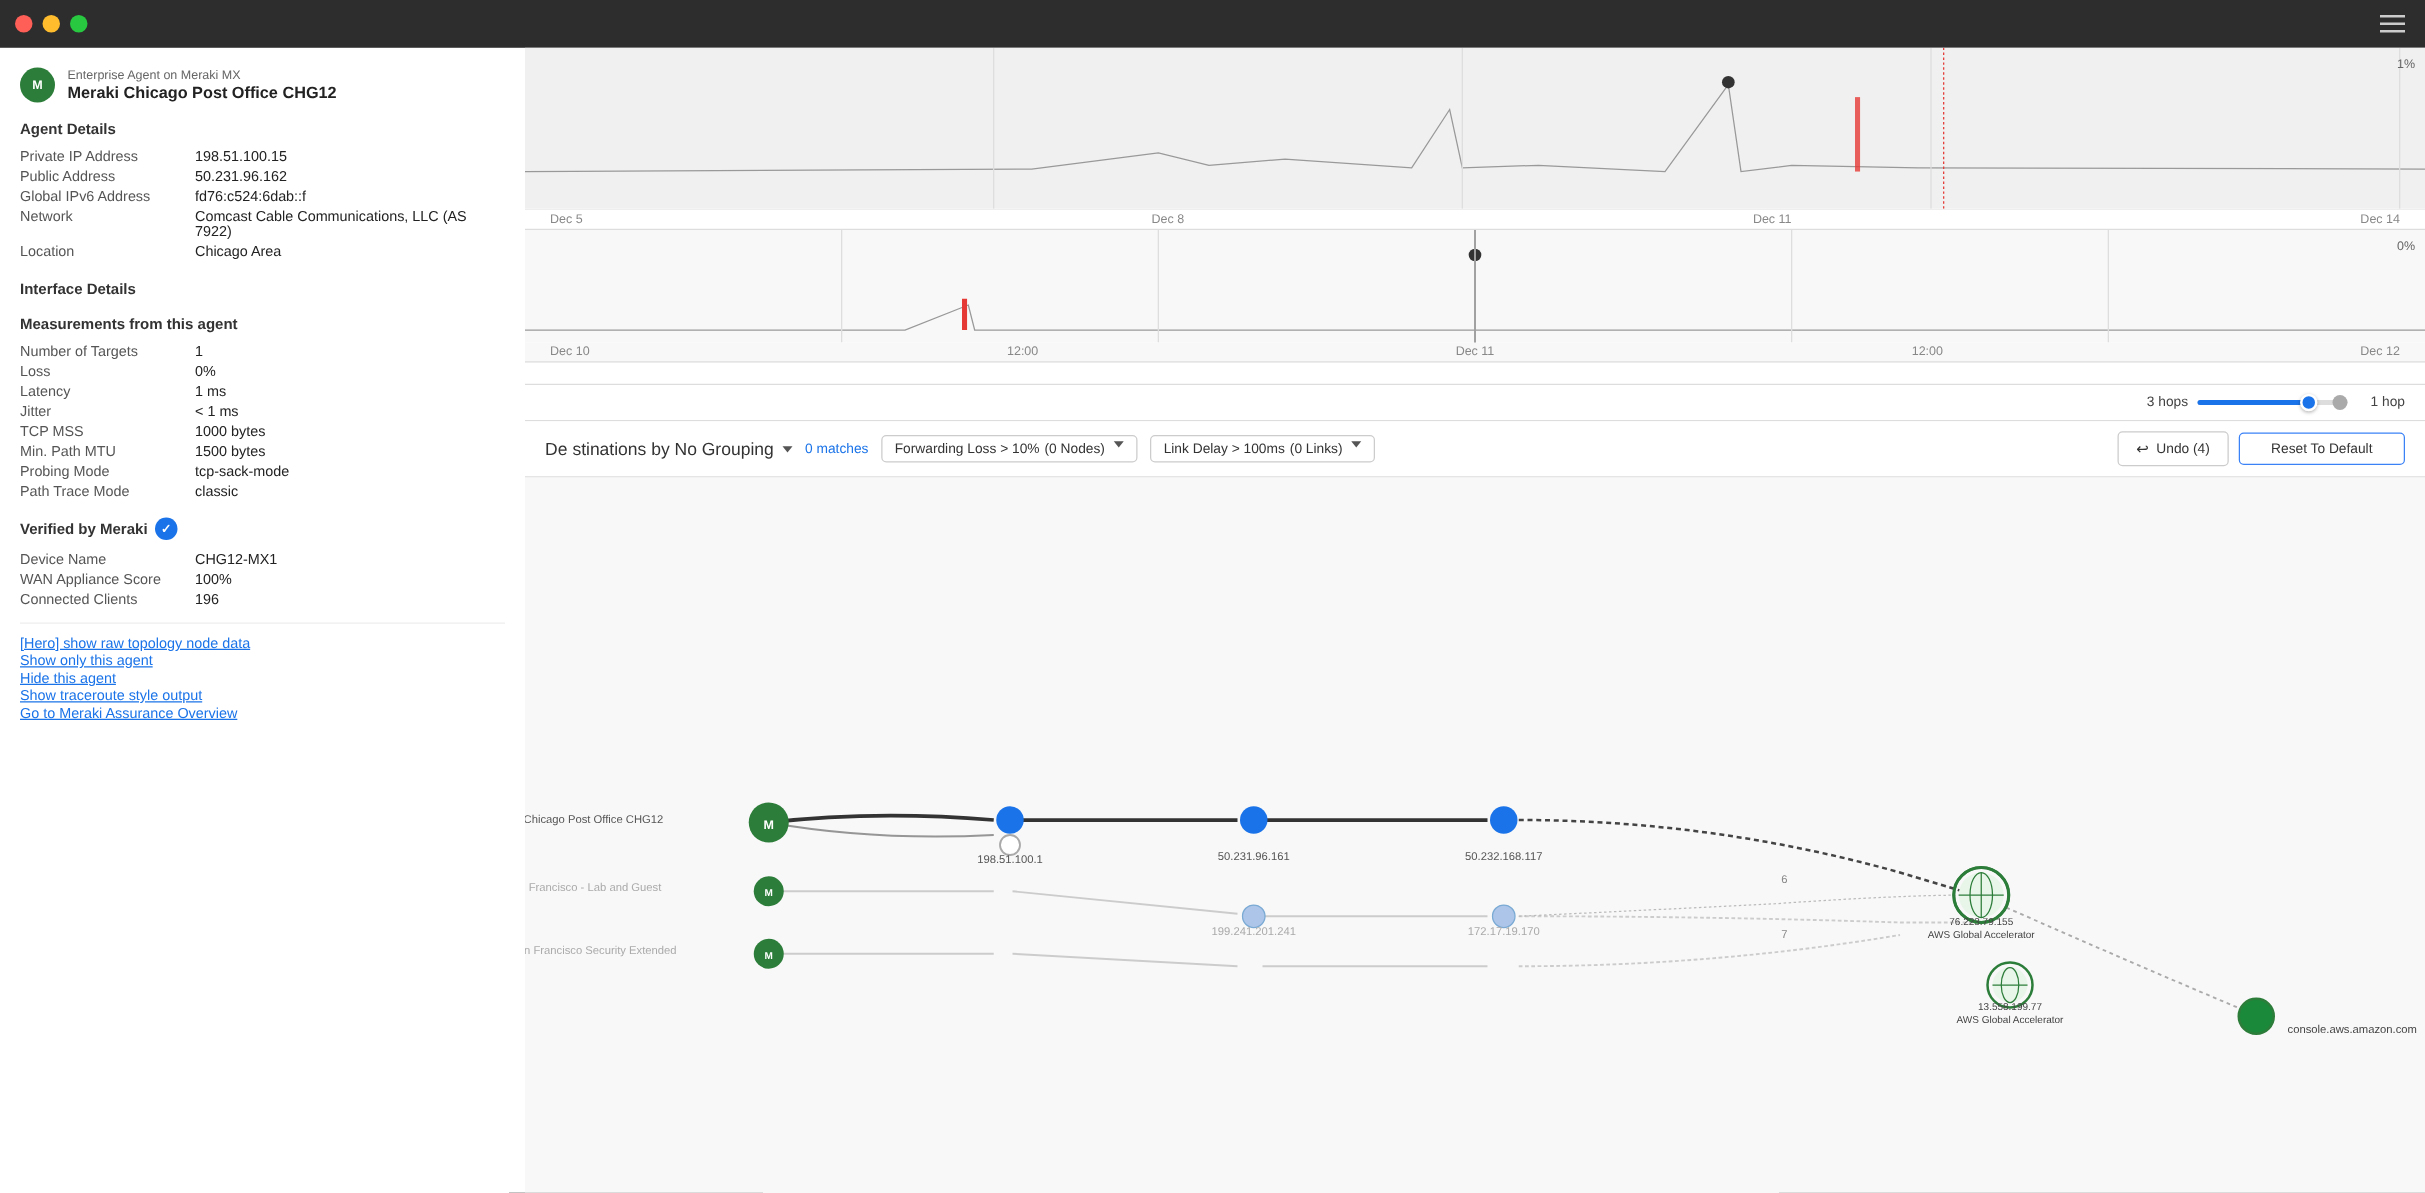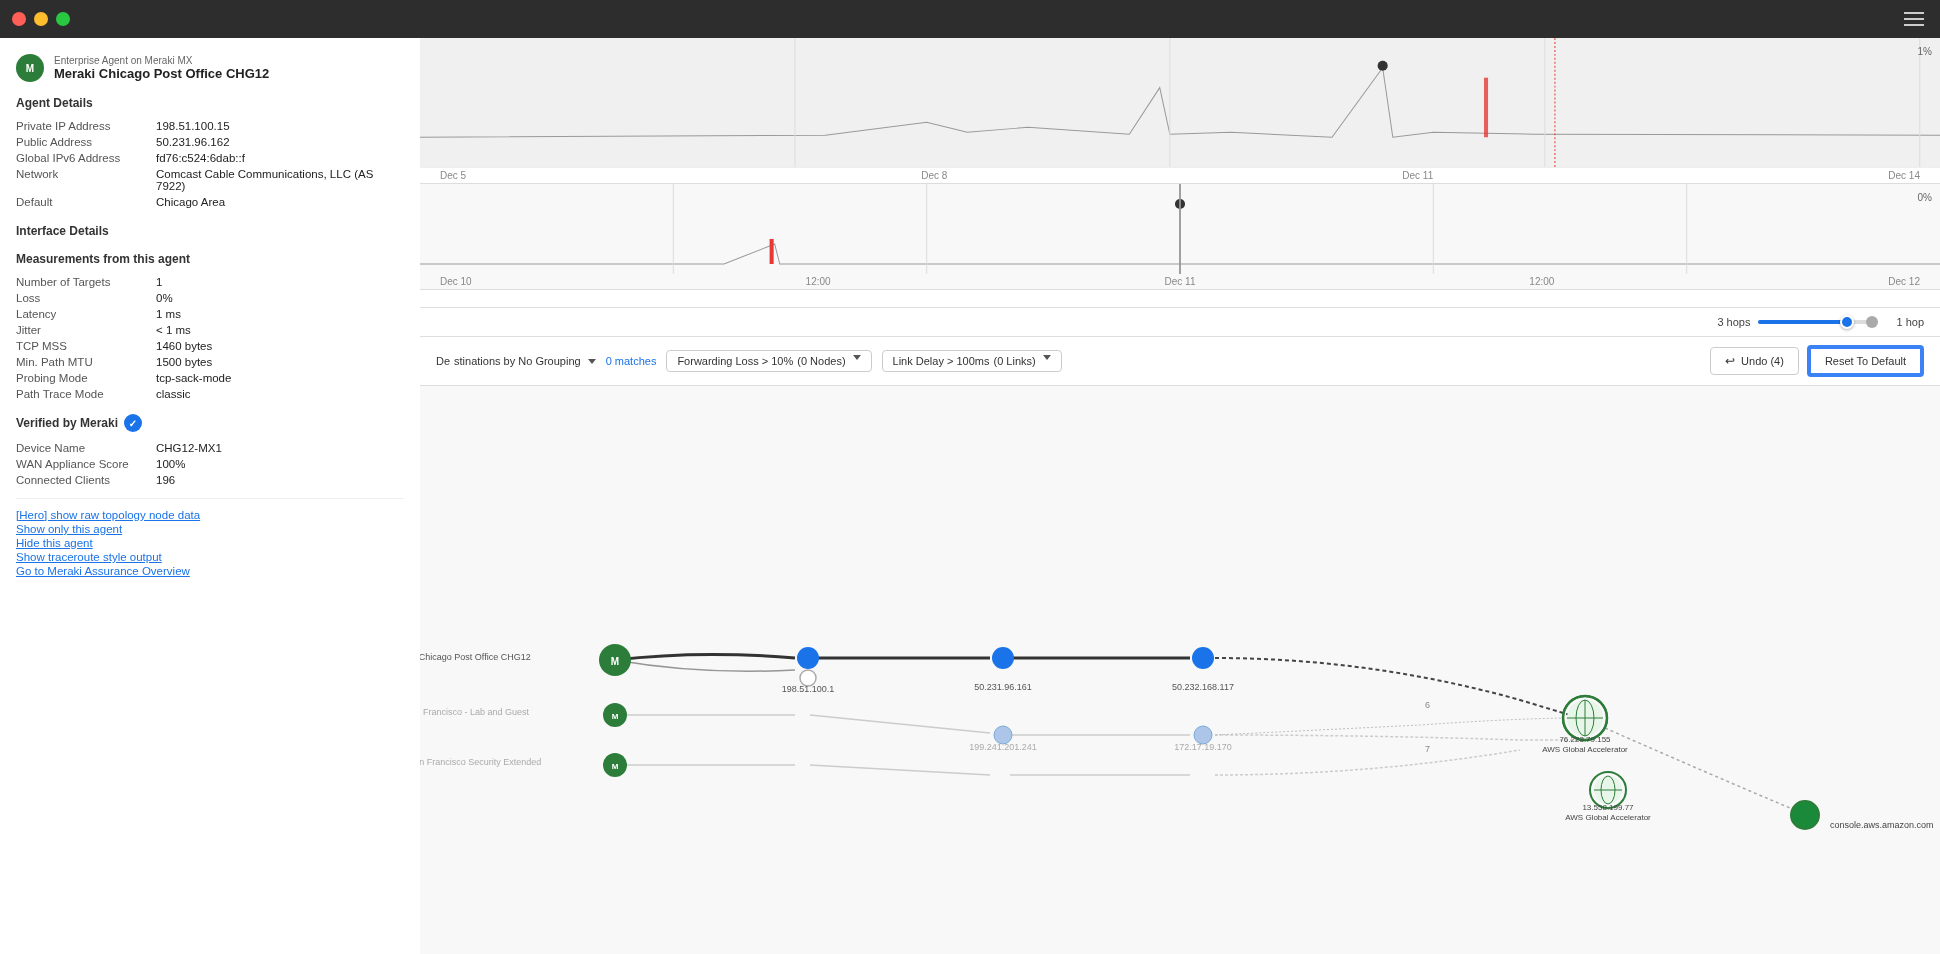--- a/index.html
+++ b/index.html
@@ -260,21 +260,21 @@
     .filter-bar {
       background: #fff;
       border-bottom: 1px solid #ddd;
       padding: 8px 16px;
       display: flex;
       align-items: center;
       gap: 10px;
     }
 
     .destinations-dropdown {
-      font-size: 11px;
+      font-size: 14px;
       color: #333;
       display: flex;
       align-items: center;
       gap: 4px;
       cursor: pointer;
     }
 
     .filter-input {
       flex: 1;
       max-width: 380px;
@@ -319,23 +319,23 @@
       gap: 6px;
       padding: 6px 14px;
       background: #fff;
       border: 1px solid #ccc;
       border-radius: 4px;
       font-size: 11px;
       cursor: pointer;
       color: #333;
     }
     .btn-reset {
-      padding: 6px 14px;
+      padding: 6px 25px;
       background: #fff;
-      border: 4px solid #3b82f6;
+      border: 1px solid #3b82f6;
       border-radius: 4px;
       font-size: 11px;
       cursor: pointer;
       color: #333;
     }
 
     
     .topology-area {
       flex: 1;
       position: relative;
@@ -405,21 +405,21 @@
           </tr>
           <tr>
             <td>Global IPv6 Address</td>
             <td>fd76:c524:6dab::f</td>
           </tr>
           <tr>
             <td>Network</td>
             <td>Comcast Cable Communications, LLC (AS 7922)</td>
           </tr>
           <tr>
-            <td>Default</td>
+            <td>Location</td>
             <td>Chicago Area</td>
           </tr>
         </tbody>
     </table>
 
     <div class="section-header">Interface Details</div>
 
     <div class="section-header">Measurements from this agent</div>
     <table class="detail-table">
       <tbody id="measurements-body">
@@ -434,21 +434,21 @@
           <tr>
             <td>Latency</td>
             <td>1 ms</td>
           </tr>
           <tr>
             <td>Jitter</td>
             <td>&lt; 1 ms</td>
           </tr>
           <tr>
             <td>TCP MSS</td>
-            <td>1460 bytes</td>
+            <td>1000 bytes</td>
           </tr>
           <tr>
             <td>Min. Path MTU</td>
             <td>1500 bytes</td>
           </tr>
           <tr>
             <td>Probing Mode</td>
             <td>tcp-sack-mode</td>
           </tr>
           <tr>

